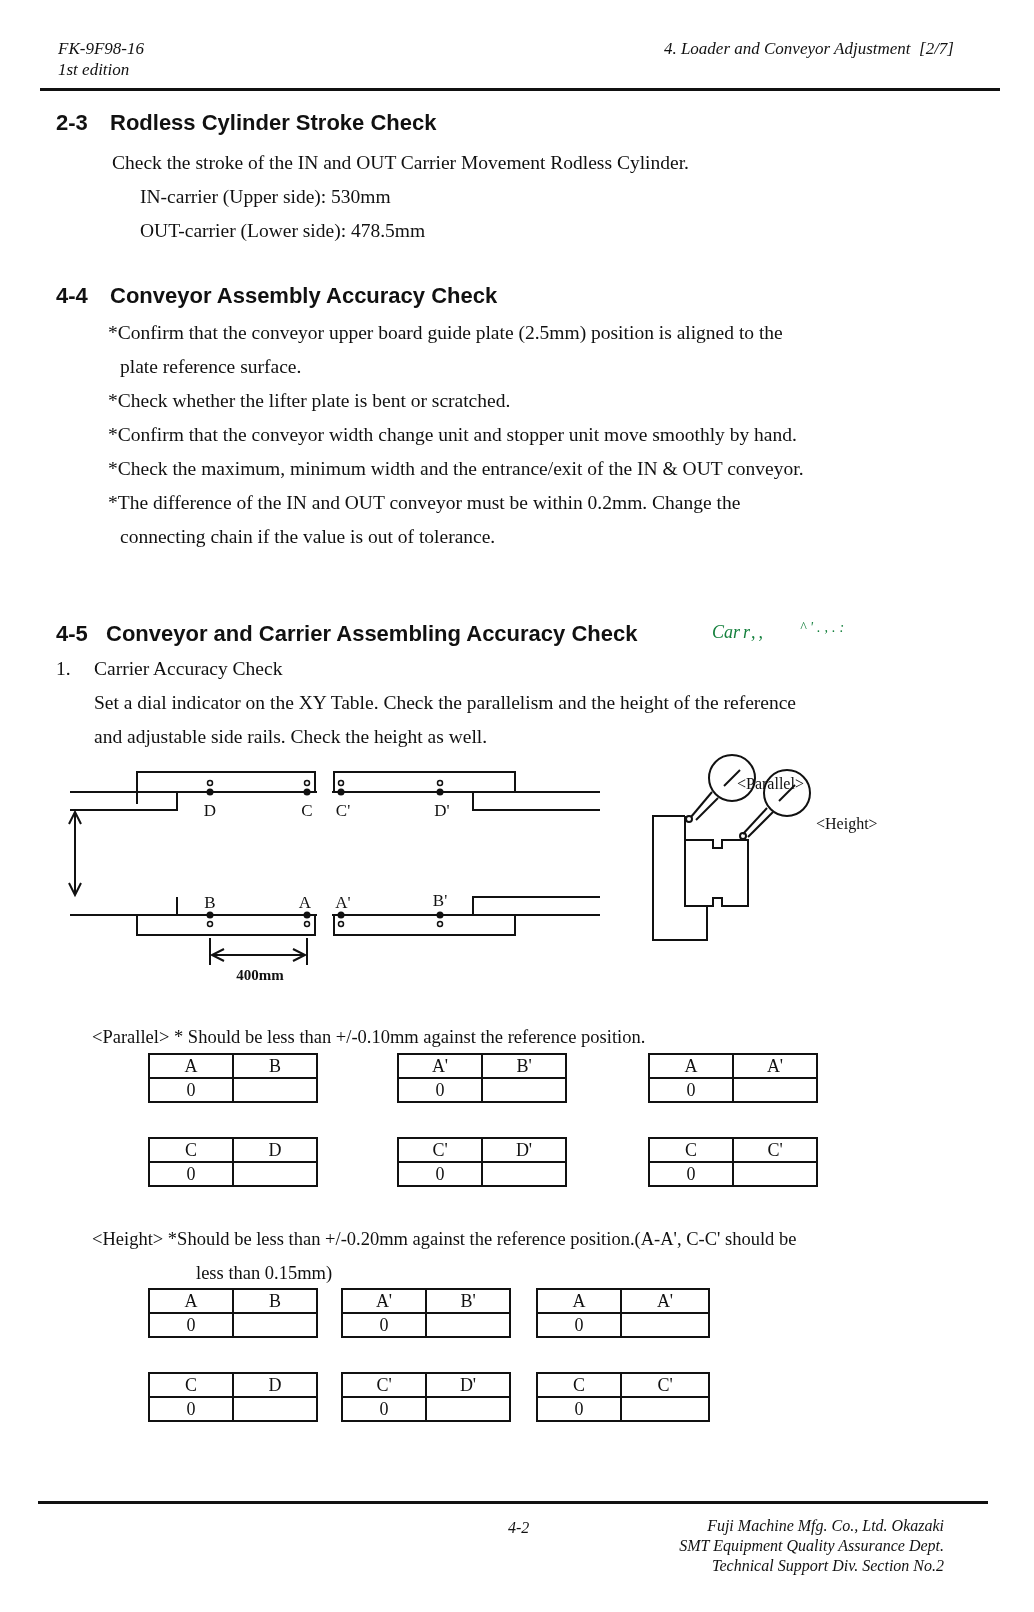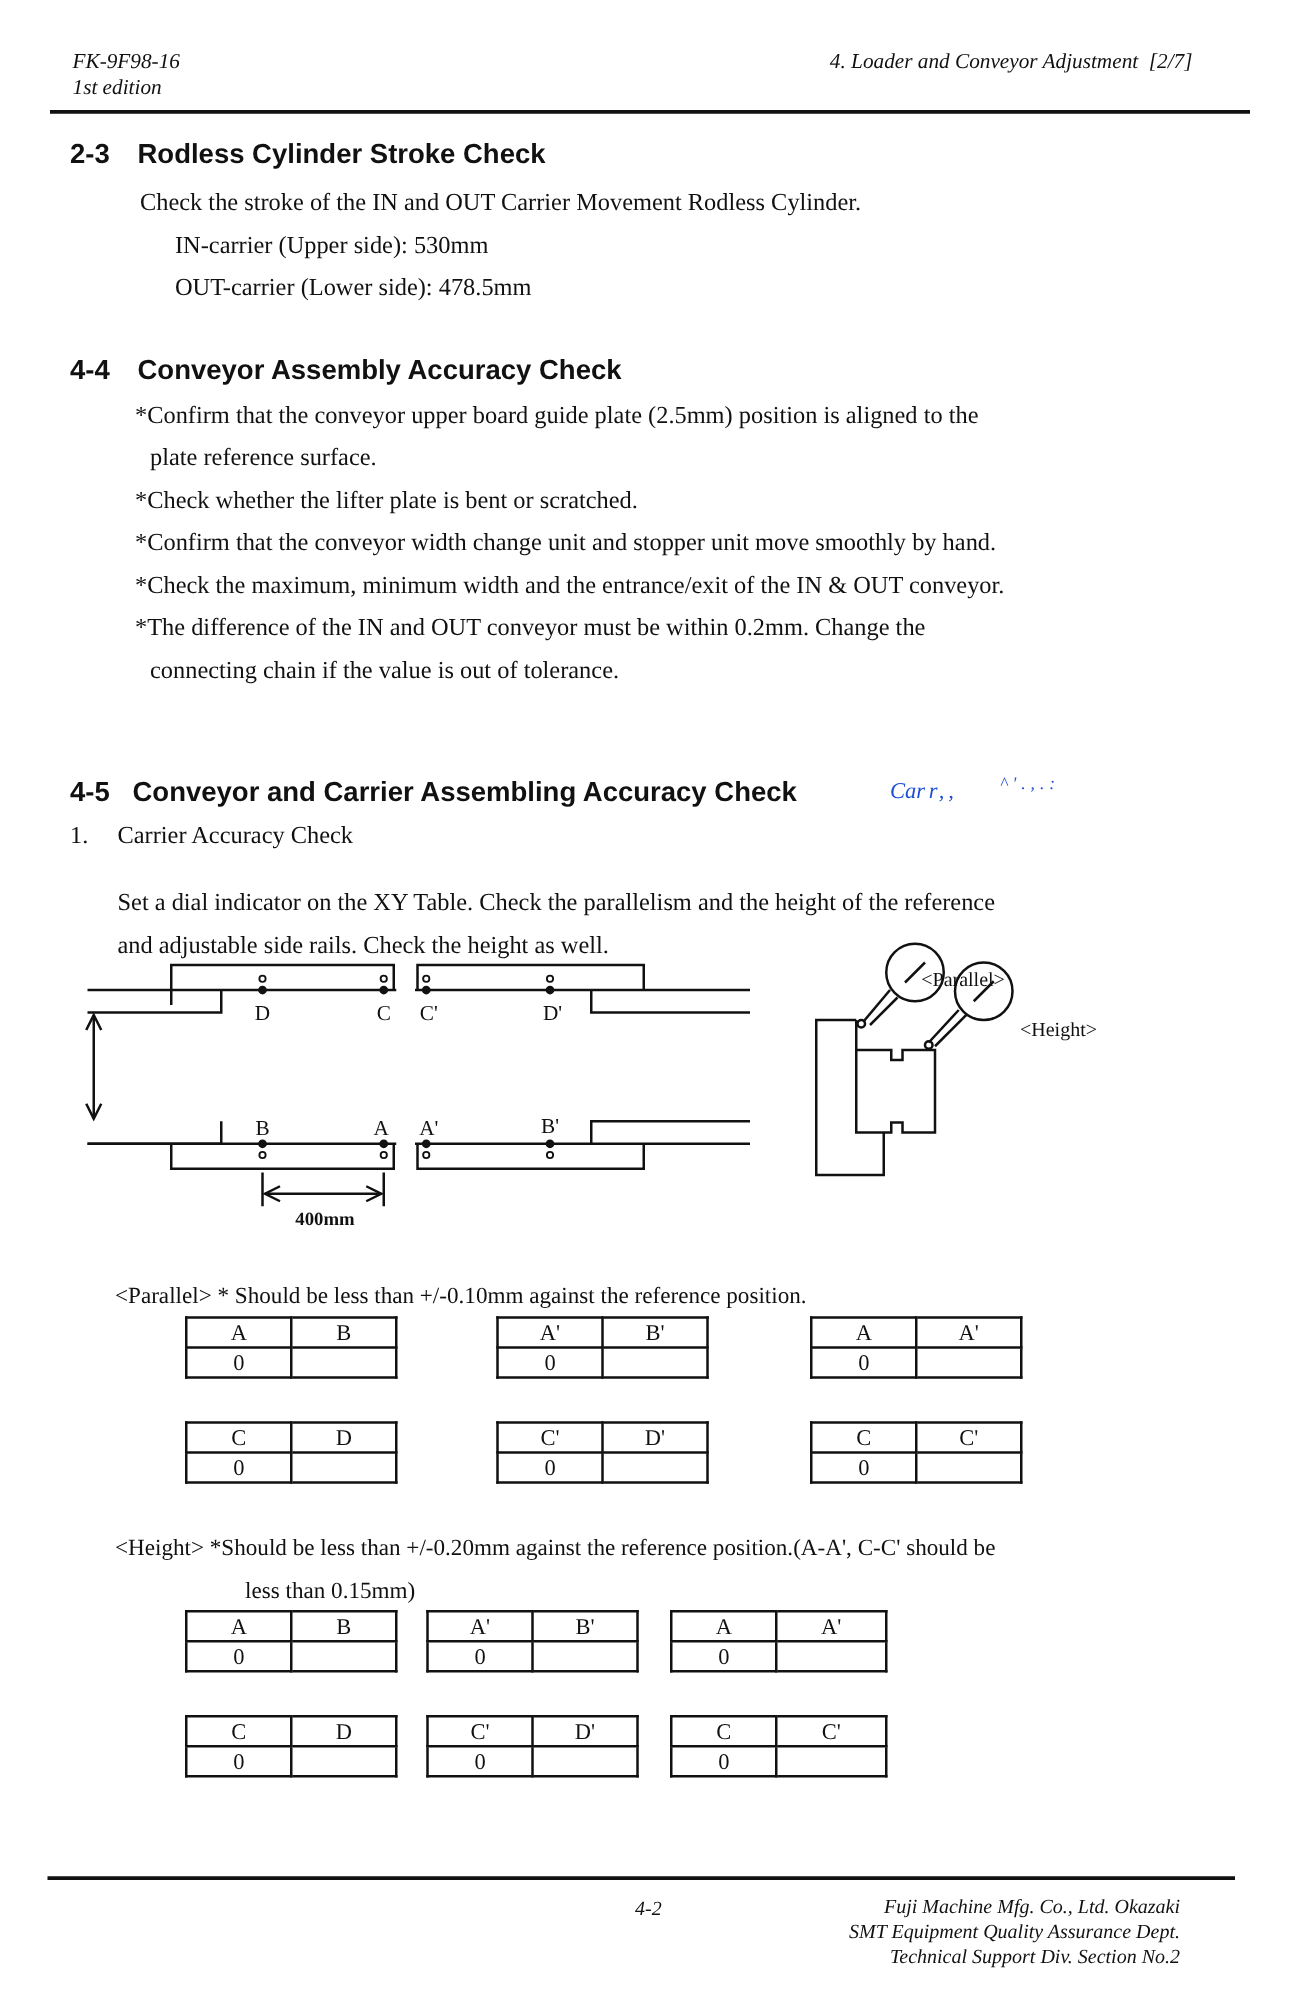--- a/index.html
+++ b/index.html
@@ -11,21 +11,21 @@
   .rule { position:absolute; left:40px; width:960px; height:3px; background:#111; }
   .h2 { font-family:"Liberation Sans", sans-serif; font-weight:bold; font-size:22px; position:absolute; left:56px; }
   .h2 .num { display:inline-block; width:54px; }
   .body { font-family:"Liberation Serif", serif; font-size:19.5px; position:absolute; line-height:34px; }
   .bullets { left:108px; }
   .bullets div { white-space:nowrap; }
   .bullets .cont { padding-left:12px; }
   .mtable { position:absolute; border-collapse:collapse; font-family:"Liberation Serif", serif; font-size:18px; }
   .mtable td { border:2px solid #111; height:22px; text-align:center; padding:0; line-height:22px; }
   .footer { font-family:"Liberation Serif", serif; font-style:italic; font-size:16px; line-height:20px; }
-  .scribble { font-family:"Liberation Serif", serif; font-style:italic; color:#1d4ed8; font-size:18px; }
+  .scribble { font-family:"Liberation Serif", serif; font-style:italic; color:#15803d; font-size:18px; }
   svg text { font-family:"Liberation Serif", serif; }
 </style>
 </head>
 <body>
 
 <div class="abs hdr hdr-left">
   <div>FK-9F98-16</div>
   <div>1st edition</div>
 </div>
 <div class="abs hdr hdr-right">
@@ -57,21 +57,21 @@
 
 <div class="h2" style="top:621px;">
   <span class="num" style="width:50px">4-5</span><span>Conveyor and Carrier Assembling Accuracy Check</span>
 </div>
 <div class="abs scribble" style="left:712px; top:622px;">Ca<span style="letter-spacing:3px">rr,,</span></div>
 <div class="abs scribble" style="left:800px; top:620px; font-size:14px; letter-spacing:4px;">^'.,.:</div>
 
 <div class="body" style="left:56px; top:652px;">
   <span style="display:inline-block; width:38px;">1.</span><span>Carrier Accuracy Check</span>
 </div>
-<div class="body" style="left:94px; top:686px;margin-top:20px;">
+<div class="body" style="left:94px; top:686px;">
   <div>Set a dial indicator on the XY Table. Check the parallelism and the height of the reference</div>
   <div>and adjustable side rails. Check the height as well.</div>
 </div>
 
 <svg class="abs" style="left:60px; top:760px;" width="560" height="230" viewBox="0 0 560 230">
   <g stroke="#111" stroke-width="2" fill="none">
 
     <polyline points="77,44 77,12 255,12 255,32"></polyline>
     <polyline points="274,32 274,12 455,12 455,32"></polyline>
 

